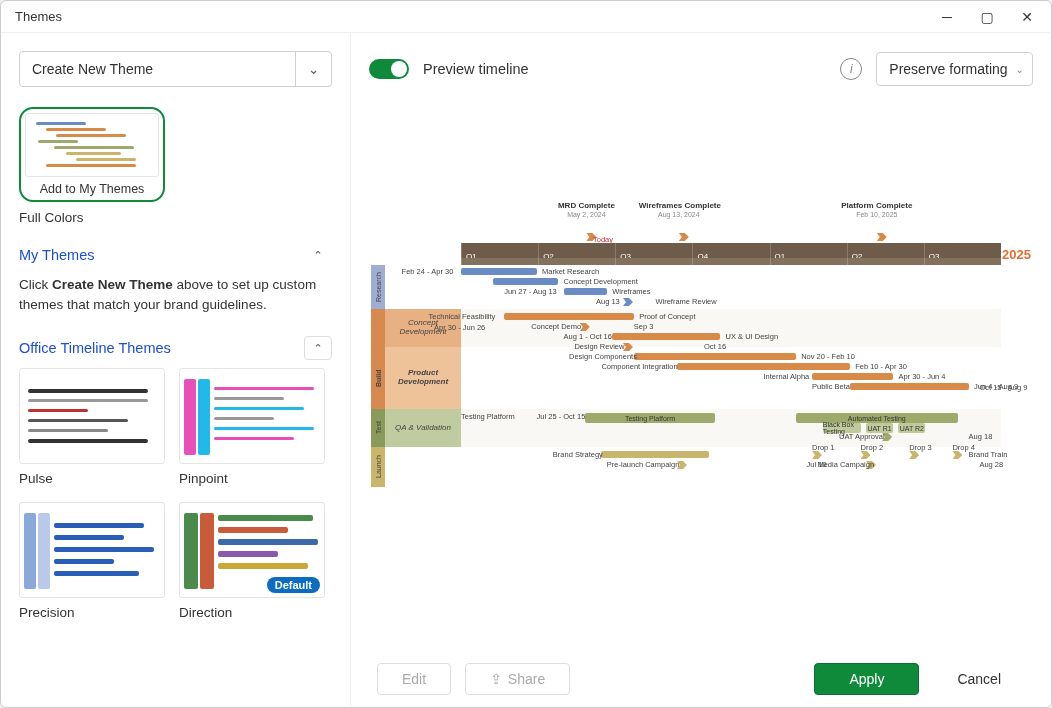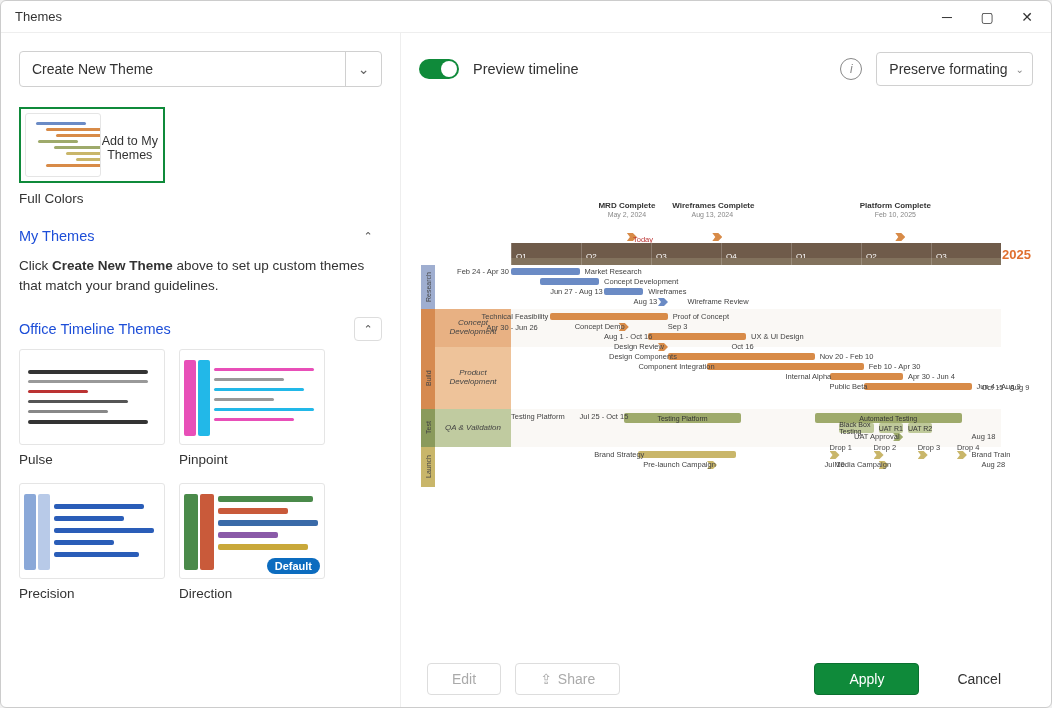--- a/index.html
+++ b/index.html
@@ -13,39 +13,39 @@
     padding: 0 4px 0 14px; border-bottom: 1px solid #eee;
   }
   .titlebar-title { font-size: 13px; color: #333; }
   .titlebar-controls { display: flex; }
   .titlebar-btn {
     width: 40px; height: 28px; display: flex; align-items: center; justify-content: center;
     font-size: 14px; color: #333; cursor: pointer;
   }
   .body { flex: 1; display: flex; overflow: hidden; }
   .sidebar {
-    width: 400px; border-right: 1px solid #eee; display: flex; flex-direction: column;
+    width: 350px; border-right: 1px solid #eee; display: flex; flex-direction: column;
     padding-top: 18px; overflow: hidden;
   }
   .dropdown-wrap { padding: 0 18px 12px 18px; }
   .dropdown {
     display: flex; align-items: center; justify-content: space-between;
     border: 1px solid #d0d0d0; border-radius: 4px; height: 36px; padding: 0 0 0 12px;
     font-size: 14px; color: #333; cursor: pointer;
   }
   .dropdown-caret {
     width: 36px; height: 34px; border-left: 1px solid #d0d0d0;
     display: flex; align-items: center; justify-content: center; color: #666;
   }
   .sidebar-scroll { flex: 1; overflow-y: auto; padding: 8px 18px 18px 18px; }
   .sidebar-scroll::-webkit-scrollbar { width: 6px; }
   .sidebar-scroll::-webkit-scrollbar-thumb { background: #ccc; border-radius: 3px; }
   .theme-card {
-    width: 146px; border: 2px solid transparent; border-radius: 0; padding: 4px;
-    display: flex; flex-direction: row; align-items: center; cursor: pointer;
+    width: 146px; border: 2px solid transparent; border-radius: 14px; padding: 4px;
+    display: flex; flex-direction: column; align-items: center; cursor: pointer;
   }
   .theme-card.selected { border-color: #0f8a3a; }
   .theme-thumb {
     width: 134px; height: 64px; background: #fff; border: 1px solid #e5e5e5; border-radius: 3px;
     position: relative; overflow: hidden;
   }
   .theme-card-caption { font-size: 12.5px; color: #333; margin-top: 5px; text-align: center; }
   .section-header {
     display: flex; justify-content: space-between; align-items: center; margin: 18px 0 8px 0;
   }
@@ -274,21 +274,21 @@
             </div>
           <div class="year-label">2025</div>
           <div class="swimlane-labels" id="sl">
               <div class="sl-block" style="top: 0px; height: 44px;">
                 <div class="sl-vert" style="background:#9faed0">Research</div>
               </div>
               <div class="sl-block" style="top: 44px; height: 38px;">
                 <div class="sl-vert" style="background:#d68a50"></div>
                 <div class="sl-label" style="background:#e8b183">Concept Development</div>
               </div>
-              <div class="sl-block" style="top: 82px; height: 62px;">
+              <div class="sl-block" style="top: 82px; height: 62px; font-weight: bold;">
                 <div class="sl-vert" style="background:#d68a50">Build</div>
                 <div class="sl-label" style="background:#eec39a">Product Development</div>
               </div>
               <div class="sl-block" style="top: 144px; height: 38px;">
                 <div class="sl-vert" style="background:#8a9a5b">Test</div>
                 <div class="sl-label" style="background:#c0cba0">QA &amp; Validation</div>
               </div>
               <div class="sl-block" style="top: 182px; height: 40px;">
                 <div class="sl-vert" style="background:#c9b66a">Launch</div>
               </div>

